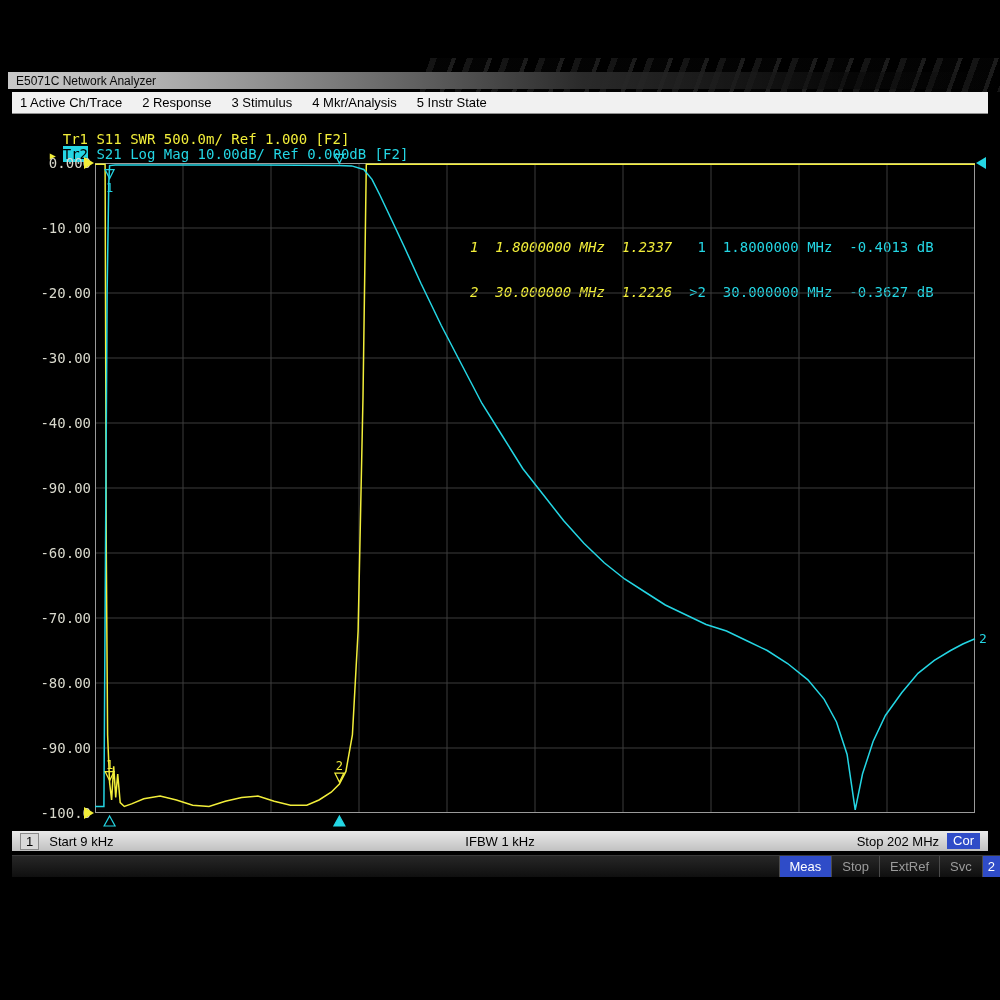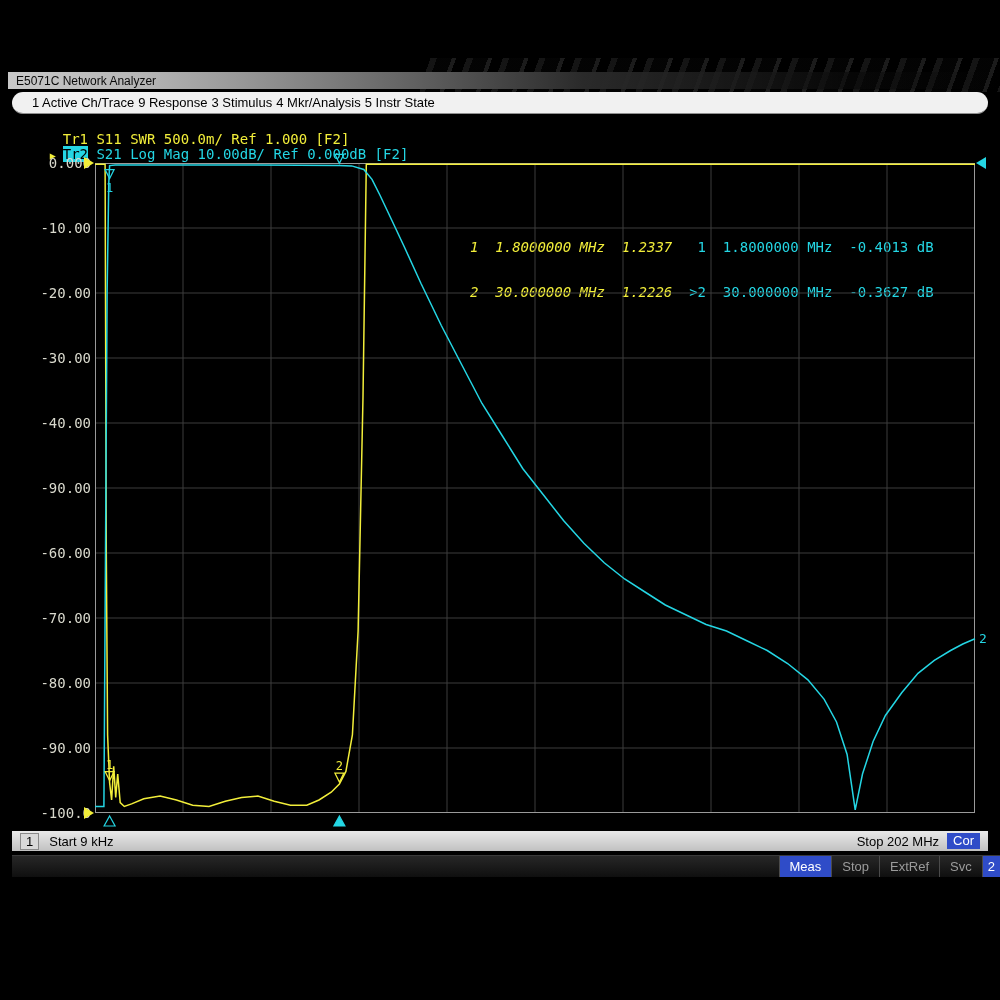--- a/index.html
+++ b/index.html
@@ -19,22 +19,22 @@
   .titlebar{
     position:absolute;left:8px;right:0;top:72px;height:17px;
     background:linear-gradient(to right,#c8c8c8,#b4b4b4 14%,#7e7e7e 32%,#2a2a2a 58%,rgba(10,10,10,.6) 85%,rgba(0,0,0,0));
     display:flex;align-items:center;padding-left:8px;
     font-size:12px;color:#0a0a0a;
   }
 
   .menubar{
     position:absolute;left:12px;right:12px;top:92px;height:22px;
     background:#f1f1f1;border-bottom:1px solid #8f8f8f;
-    display:flex;align-items:center;gap:4px;padding-left:20px;
-    font-size:13px;color:#000;box-sizing:border-box;border-radius:11px;
+    display:flex;align-items:center;gap:20px;padding-left:8px;
+    font-size:13px;color:#000;box-sizing:border-box;
   }
   .menu-item{white-space:pre;cursor:default;}
 
   .screen{
     position:absolute;left:12px;right:12px;top:114px;height:717px;
     background:#000;overflow:visible;
   }
 
   .trace-line{
     position:absolute;left:4px;height:14px;font-size:14px;line-height:14px;white-space:pre;
@@ -87,21 +87,21 @@
 <body>
 
 <div class="streaks"></div>
 
 <div class="titlebar">
   <span>E5071C Network Analyzer</span>
 </div>
 
 <div class="menubar">
   <span class="menu-item">1 Active Ch/Trace</span>
-  <span class="menu-item">9 Response</span>
+  <span class="menu-item">2 Response</span>
   <span class="menu-item">3 Stimulus</span>
   <span class="menu-item">4 Mkr/Analysis</span>
   <span class="menu-item">5 Instr State</span>
 </div>
 
 <div class="screen">
 
   <div class="trace-line t1 mono">
     <span class="arrow-slot"></span><span>Tr1</span><span> S11 SWR 500.0m/ Ref 1.000 [F2]</span>
   </div>
@@ -165,20 +165,21 @@
         <polygon points="-11,644 -11,656 -1,650" fill="#f2ee3a"></polygon>
         <polygon points="891,-6 891,6 881,0" fill="#24d6e4"></polygon>
         <text x="884" y="479.8" fill="#24d6e4" font-size="13" font-family="DejaVu Sans Mono, monospace">2</text>
       </svg>
   </div>
 </div>
 
 <div class="statusbar">
   <span class="chanbox">1</span>
   <span>Start 9 kHz</span>
+  <span class="sb-center">IFBW 1 kHz</span>
   <span class="sb-right">
     <span>Stop 202 MHz</span>
     <span class="cor-badge">Cor</span>
   </span>
 </div>
 
 <div class="systembar">
   <span class="sys-item active">Meas</span>
   <span class="sys-item">Stop</span>
   <span class="sys-item">ExtRef</span>

